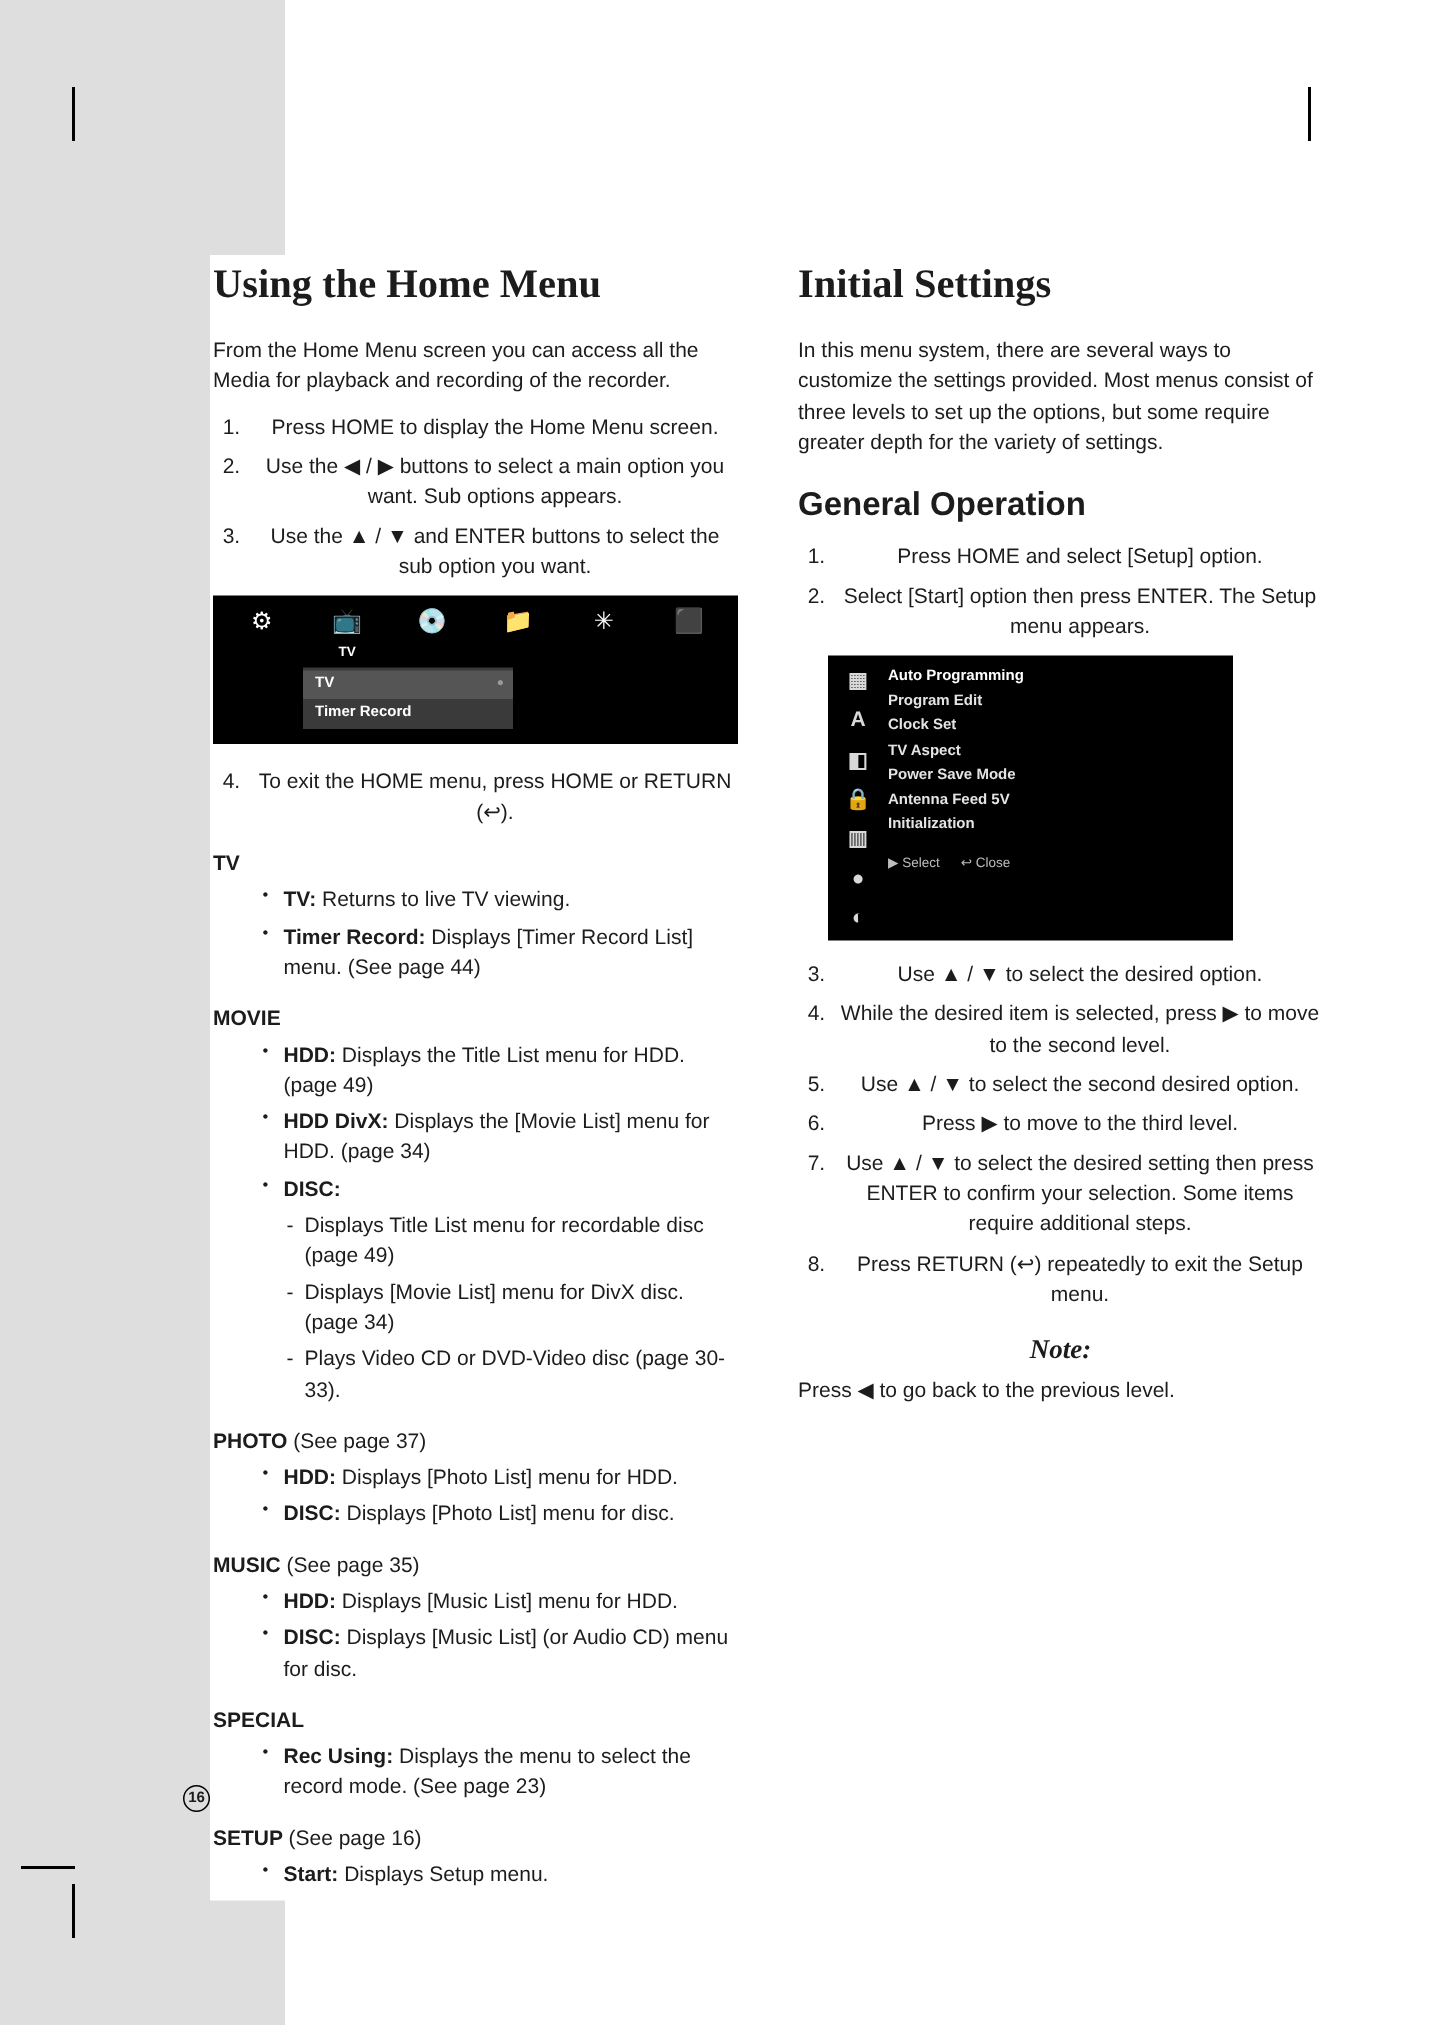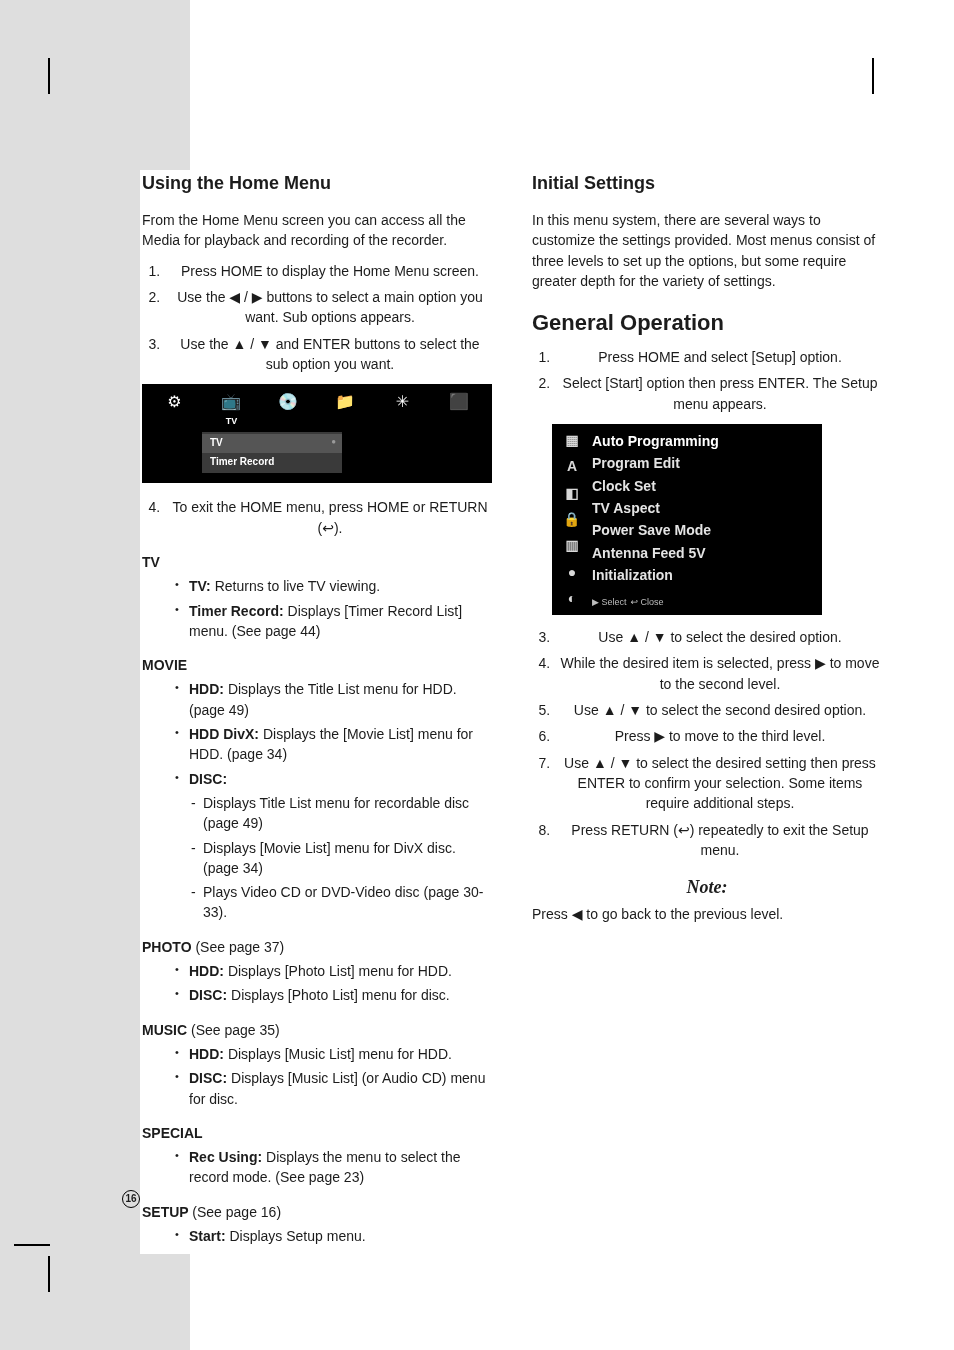--- a/index.html
+++ b/index.html
@@ -33,23 +33,24 @@
     width: 790px;
     display: flex;
     gap: 40px;
     background: #fff;
     padding-left: 2px;
   }
   .col {
     width: 350px;
   }
   h1 {
-    font-size: 18px;
+    font-size: 27px;
     font-weight: bold;
     margin: 0 0 14px 0;
+    font-family: Liberation Serif, serif;
   }
   h2 {
     font-size: 22px;
     font-weight: bold;
     margin: 16px 0 8px 0;
   }
   h3.note {
     font-style: italic;
     font-weight: bold;
     font-family: "Times New Roman", serif;
@@ -146,23 +147,23 @@
     width:28px;
     display:flex;
     flex-direction:column;
     align-items:center;
     gap:6px;
     color:#d8d8d8;
     font-size:14px;
     font-weight:bold;
   }
   .setup-list { flex:1; padding-left:6px;}
-  .setup-list .srow { padding:1px 0; font-weight:bold; font-size:14px; color:#e4e4e4;}
+  .setup-list .srow { padding:1px 0; font-weight:bold; font-size:10px; color:#e4e4e4;}
   .setup-list .srow.sel { color:#fff; }
-  .setup-footer{ color:#bdbdbd; font-size:9px; display:flex; gap:4px; padding-top:10px;}
+  .setup-footer{ color:#bdbdbd; font-size:9px; display:flex; gap:14px; padding-top:10px;}
 
   
   .page-num {
     position:absolute;
     left:122px;
     bottom:142px;
     width:18px;
     height:18px;
     border:1.5px solid #000;
     border-radius:50%;

